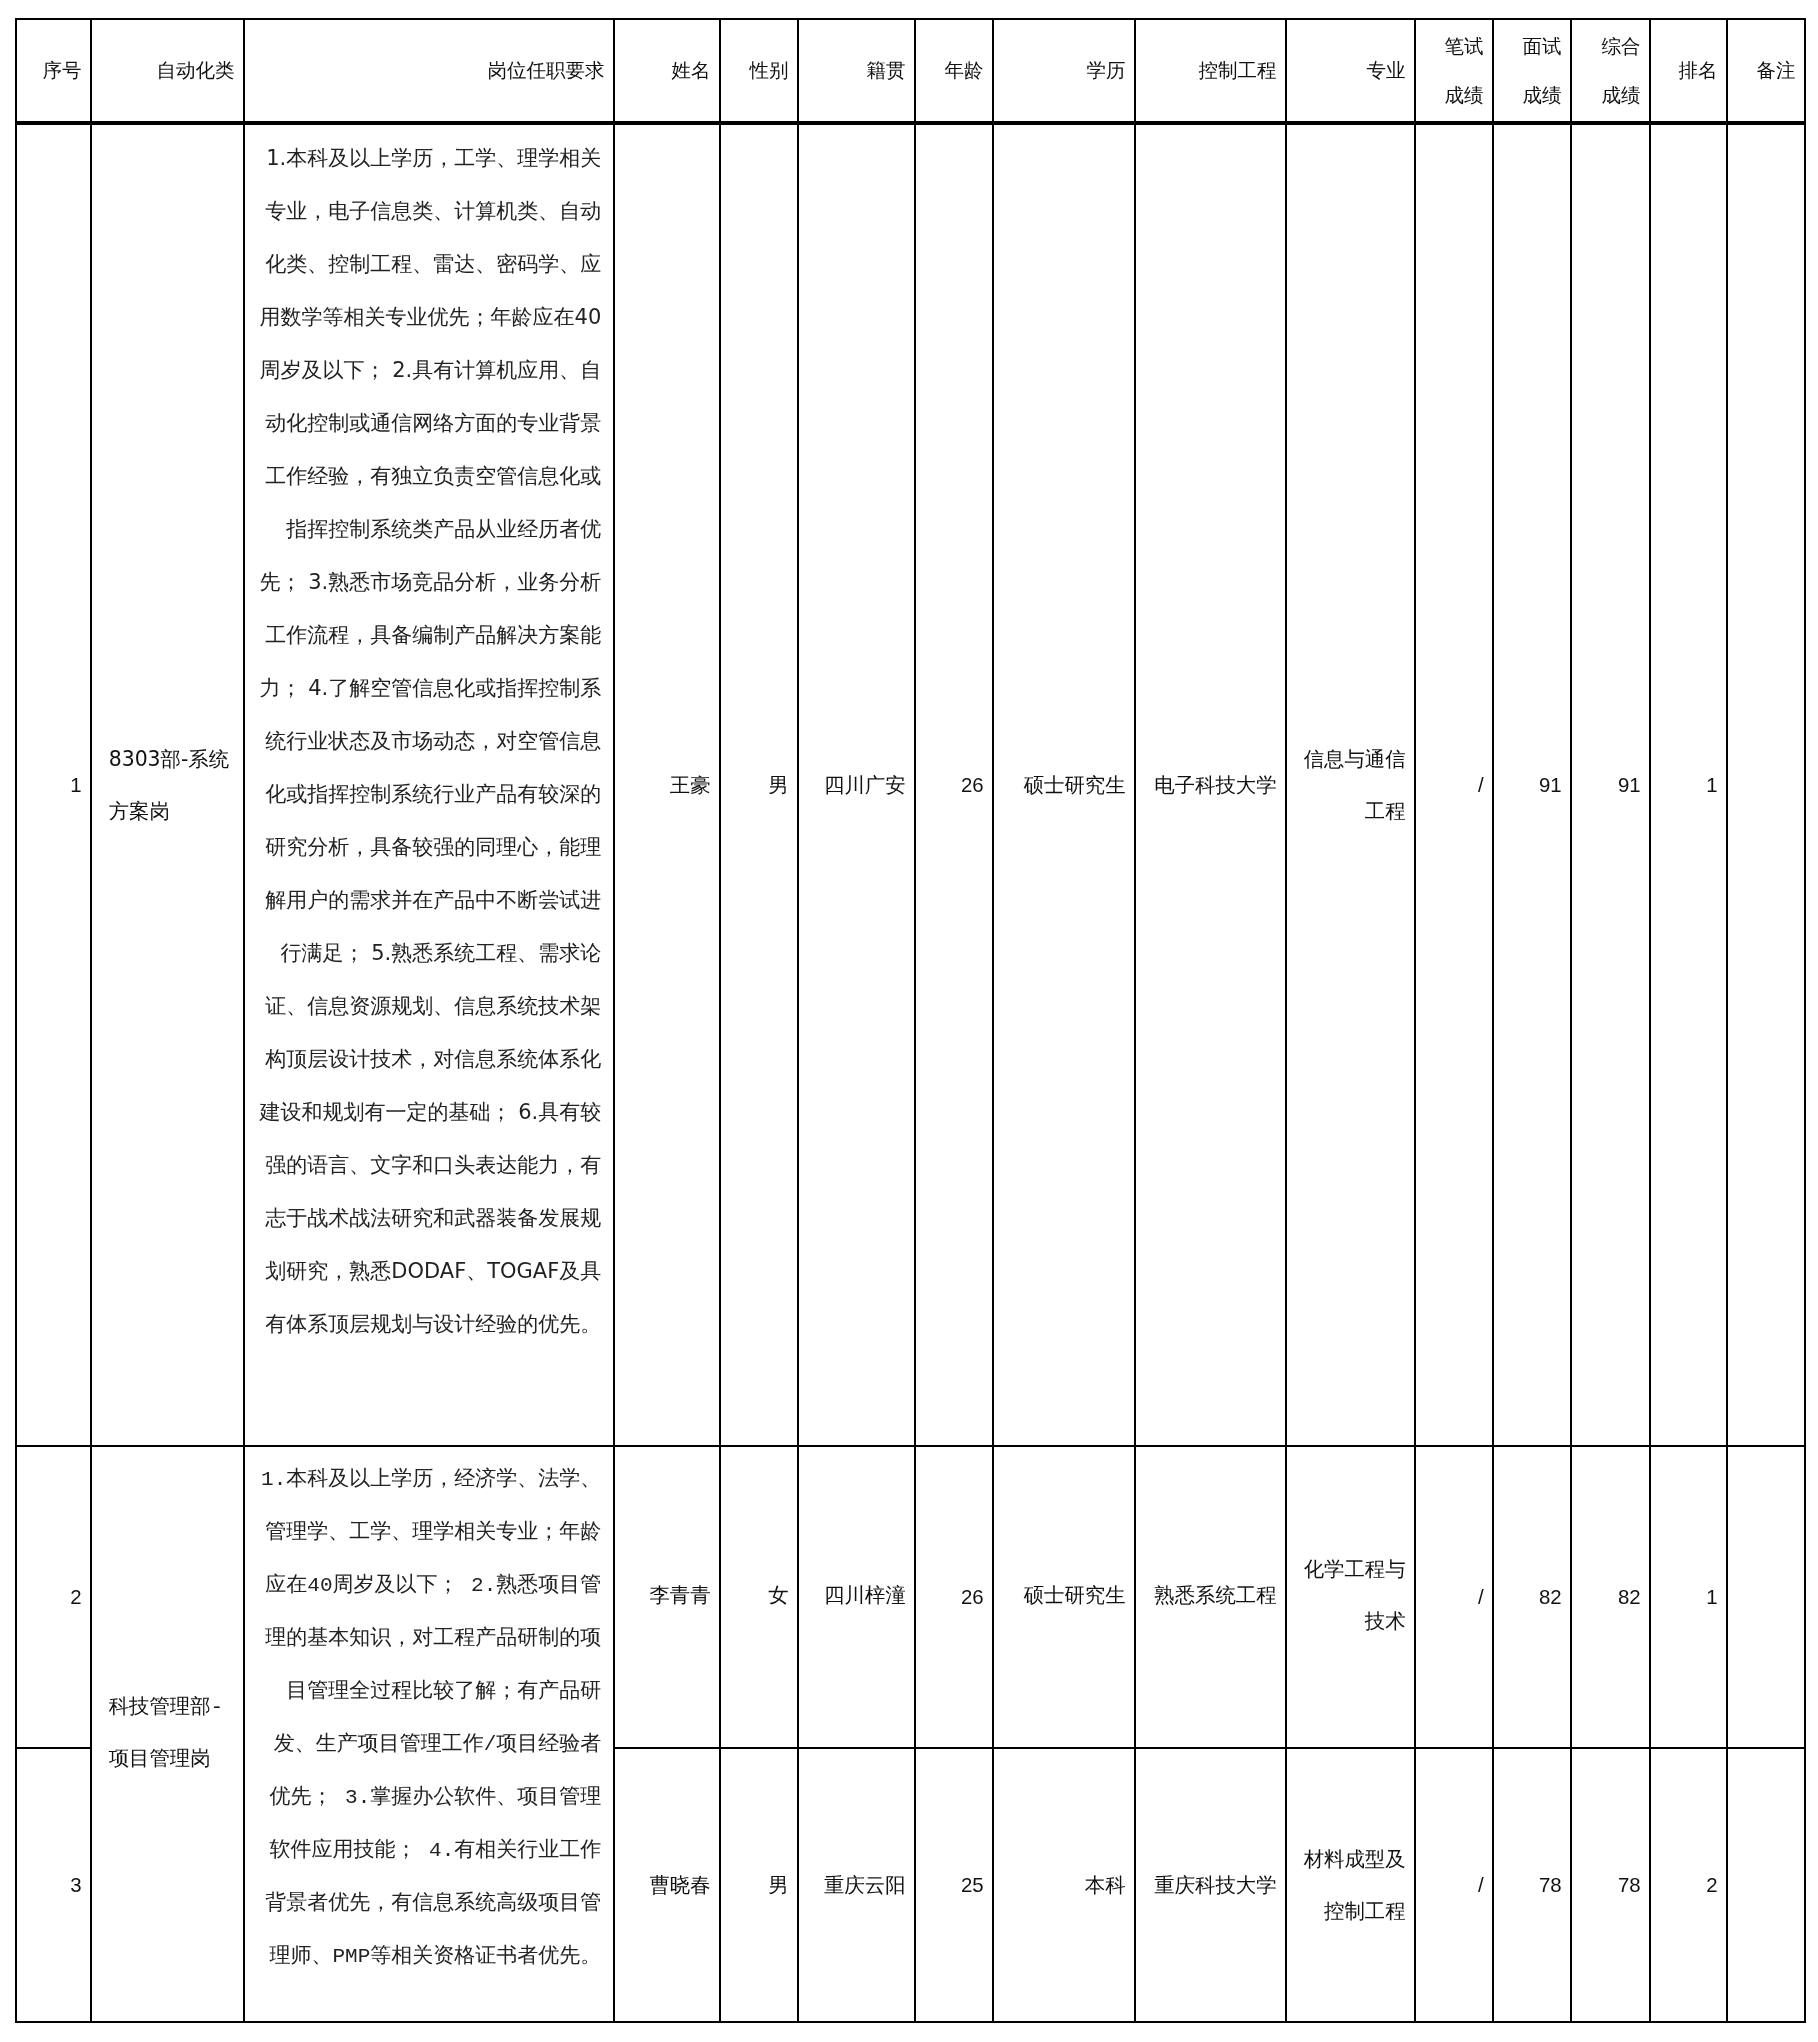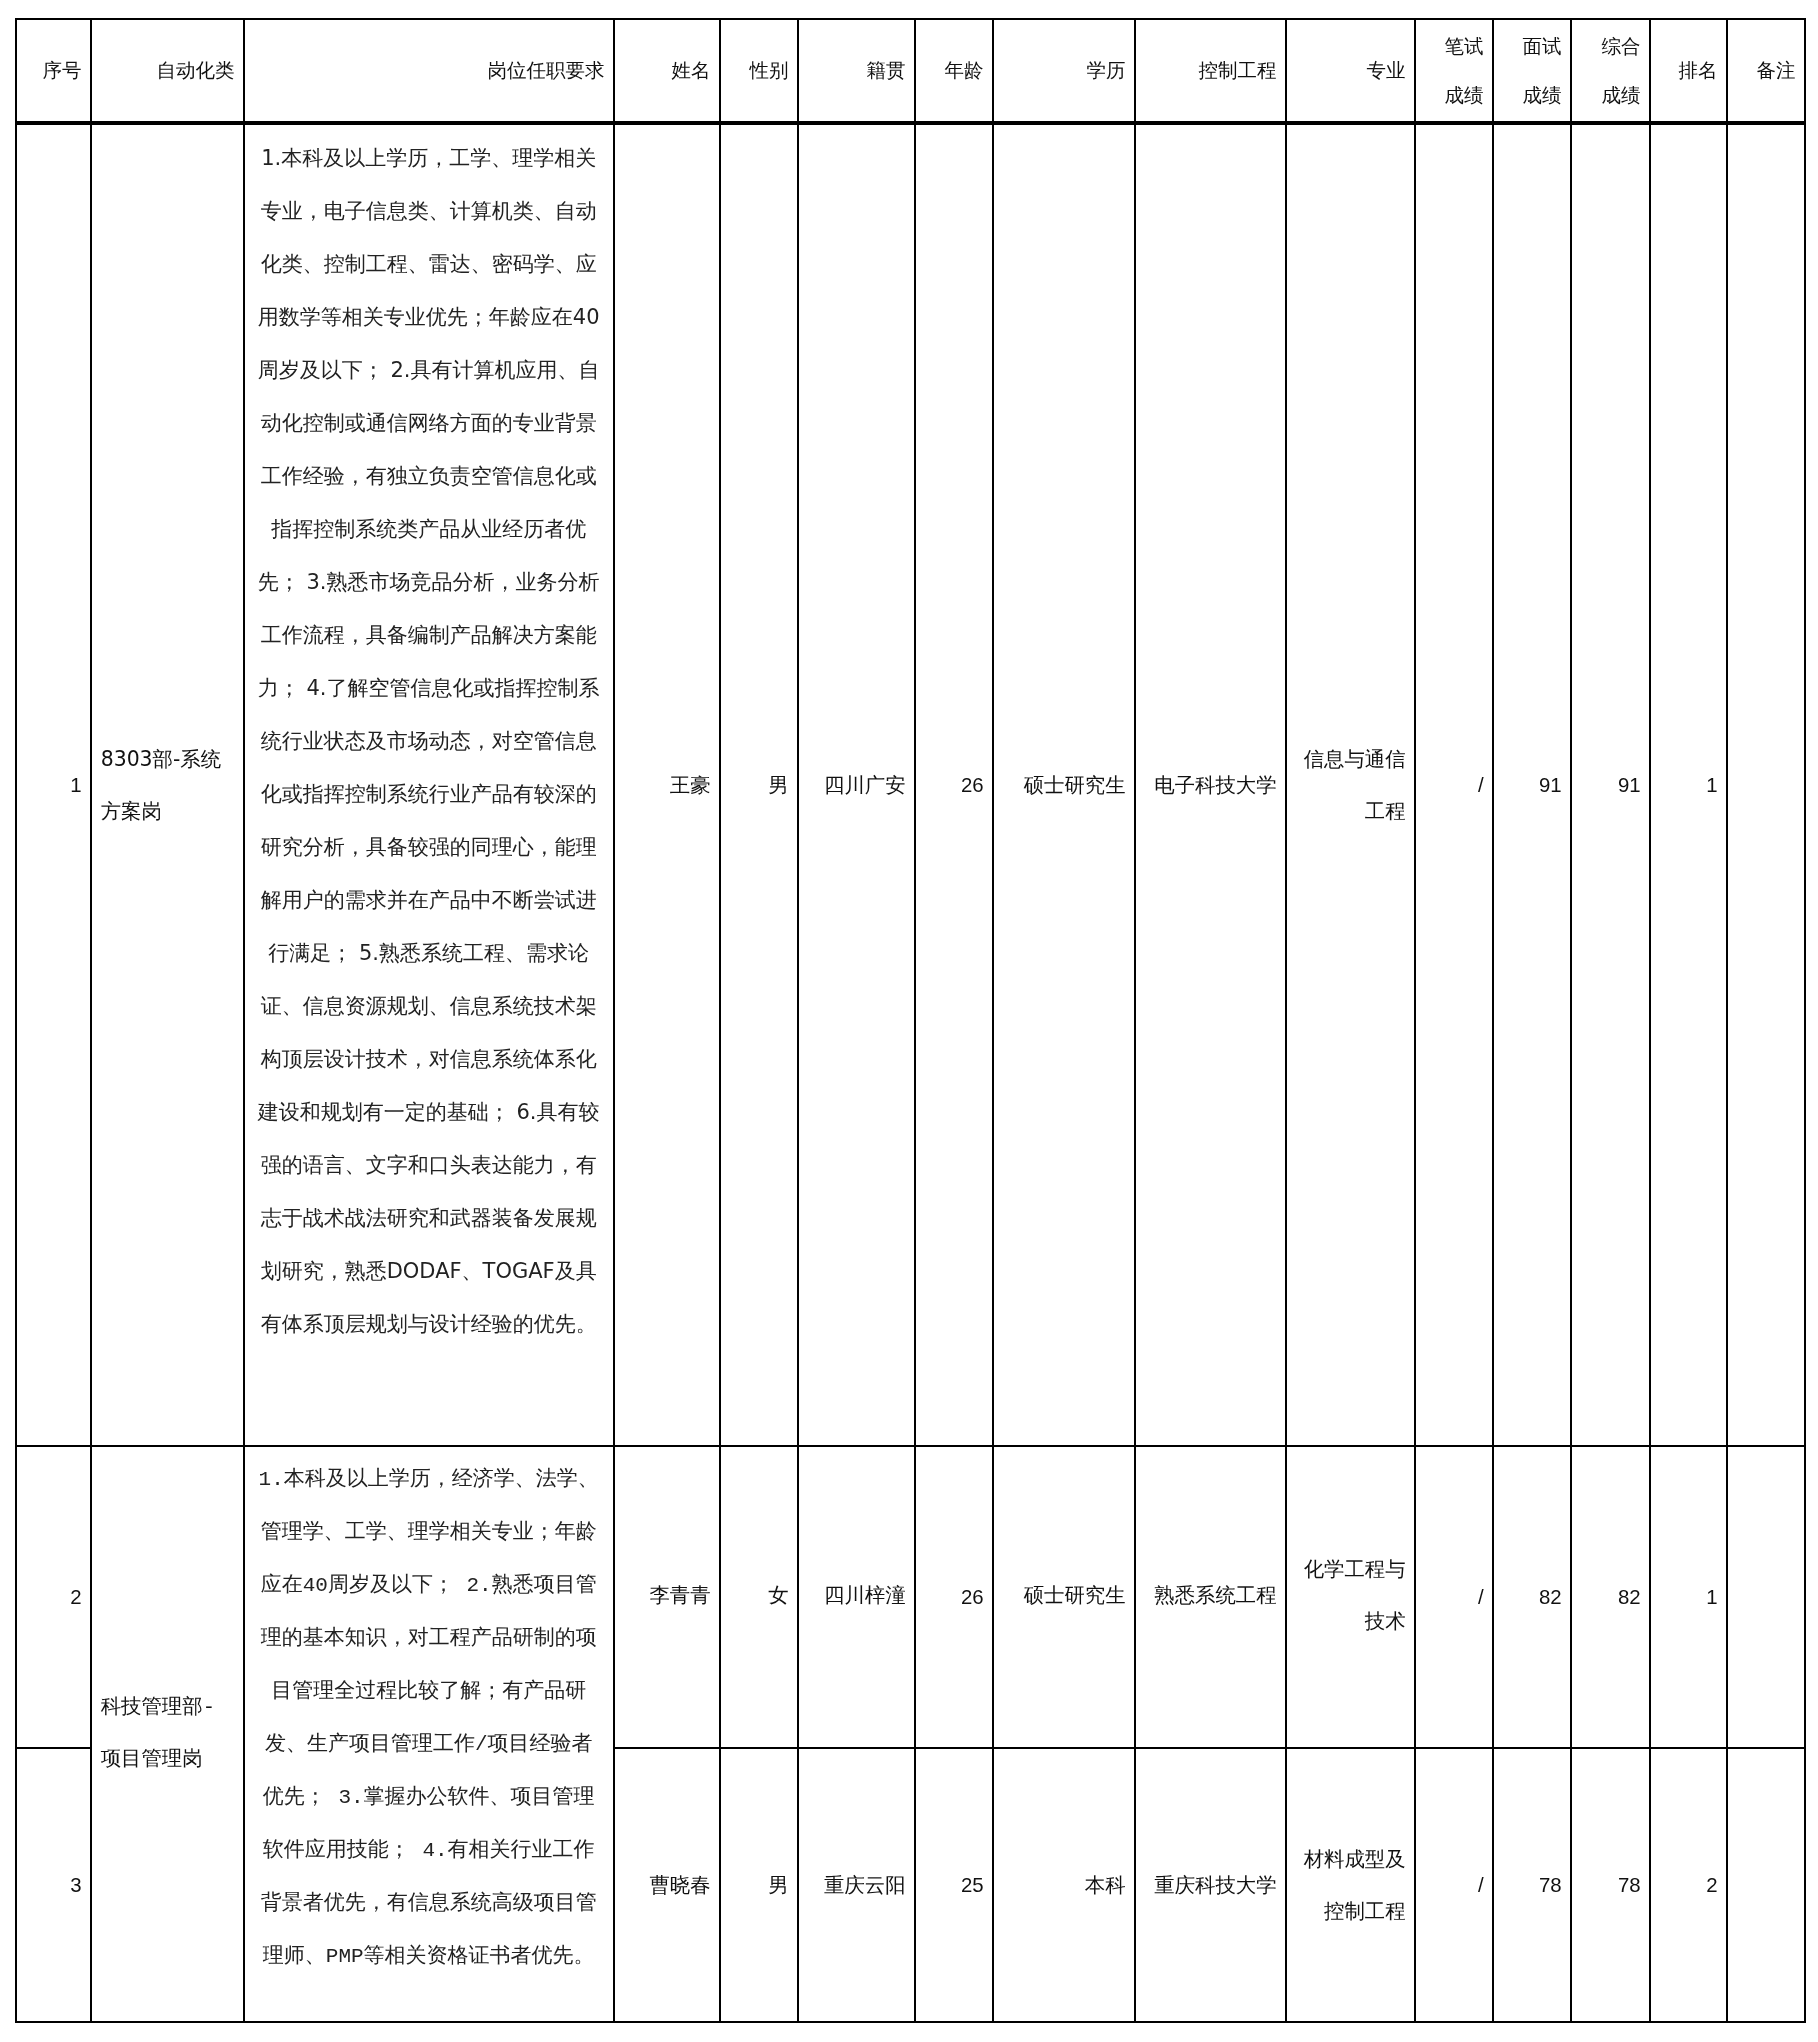--- a/index.html
+++ b/index.html
@@ -14,25 +14,25 @@
       text-align: right; vertical-align: middle;
       font-weight: normal;
       font-size: 20.4px; line-height: 52px;
       padding: 0 8.1px;
       word-break: break-all;
     }
     table.roster thead th { height: 101px; line-height: 49px; font-size: 19.5px; }
     table.roster thead tr { border-bottom: 4.1px solid #000; }
     table.roster thead th { border-bottom-width: 4.1px; }
     table.roster td.req {
-      text-align: center; vertical-align: top;
+      text-align: right; vertical-align: top;
       padding: 6.5px 11.4px 0 11.4px;
       font-size: 21px; line-height: 53px; color: #222;
     }
-    table.roster td.post { text-align: left; padding-left: 9px; }
+    table.roster td.post { text-align: left; padding-left: 17px; }
     table.roster td.num { font-family: "Liberation Sans", sans-serif; }
     tr.r1 td { height: 1313px; }
     tr.r2 td { height: 300px; font-family: Liberation Mono, monospace; }
     tr.r3 td { height: 272px; border-radius: 12px; }
     td.post-2 { vertical-align: middle; padding-top: 114px; }
   </style>
 </head>
 <body>
 
 <table class="roster">

